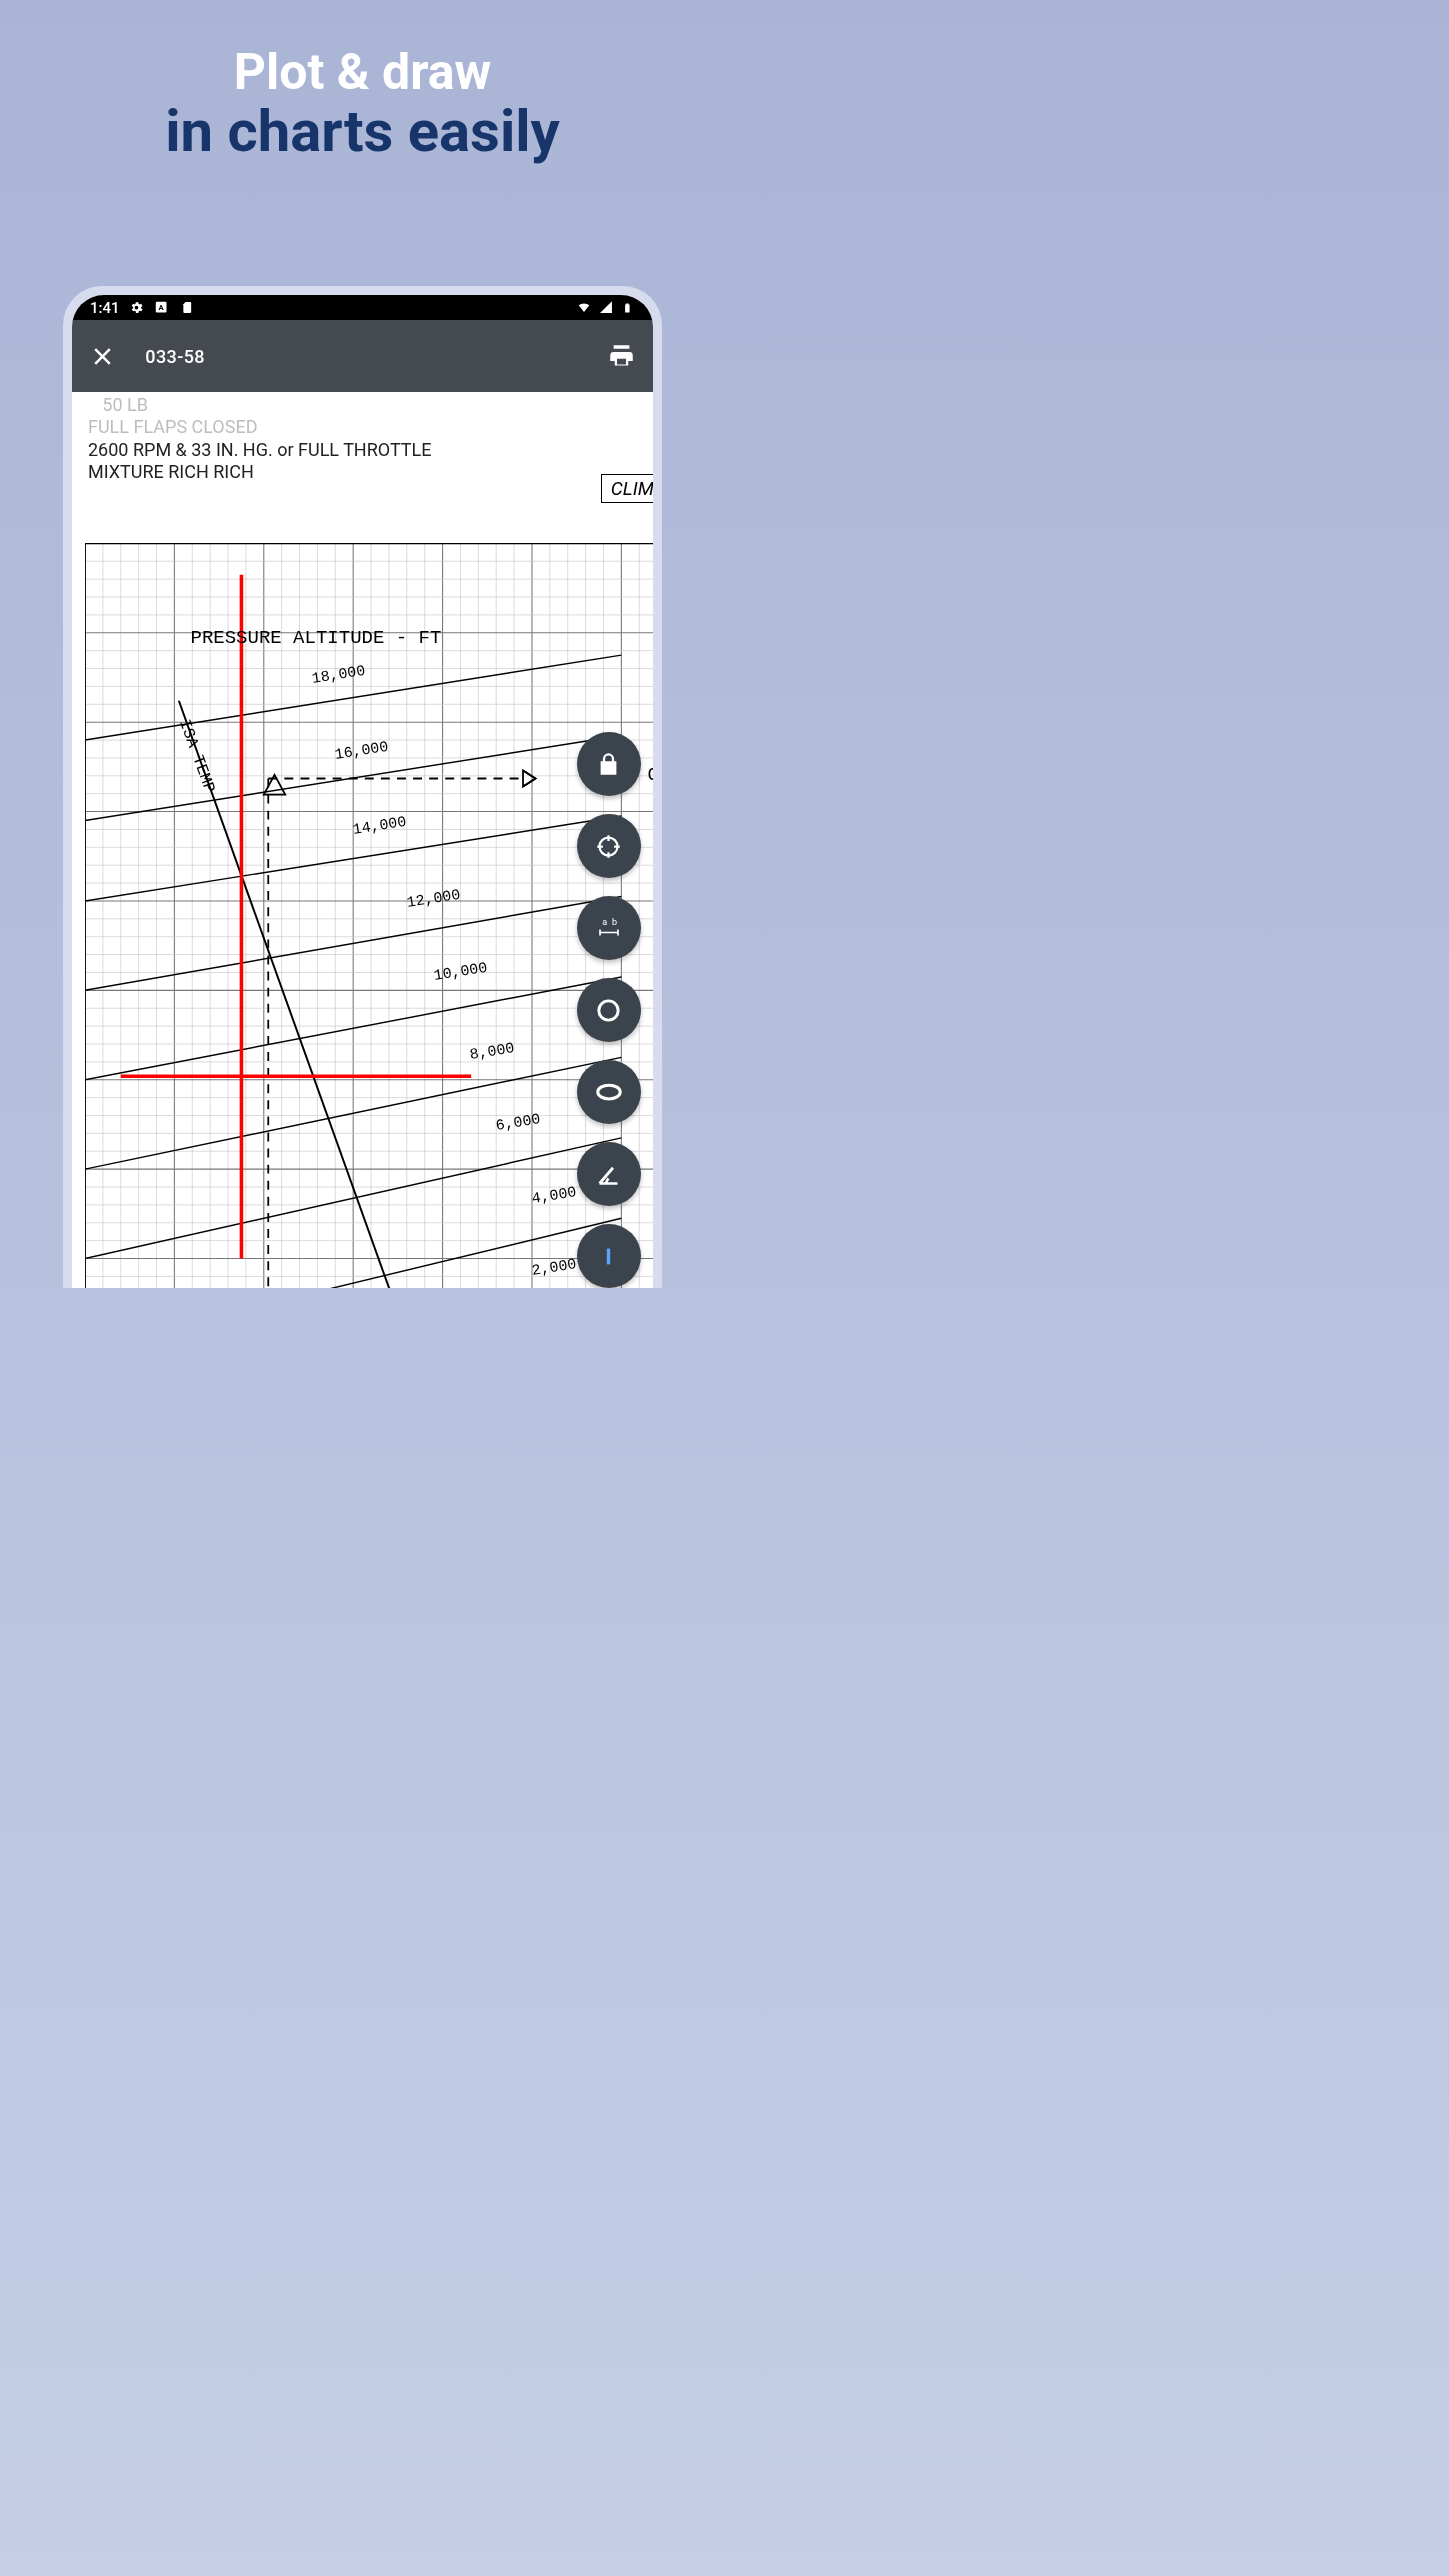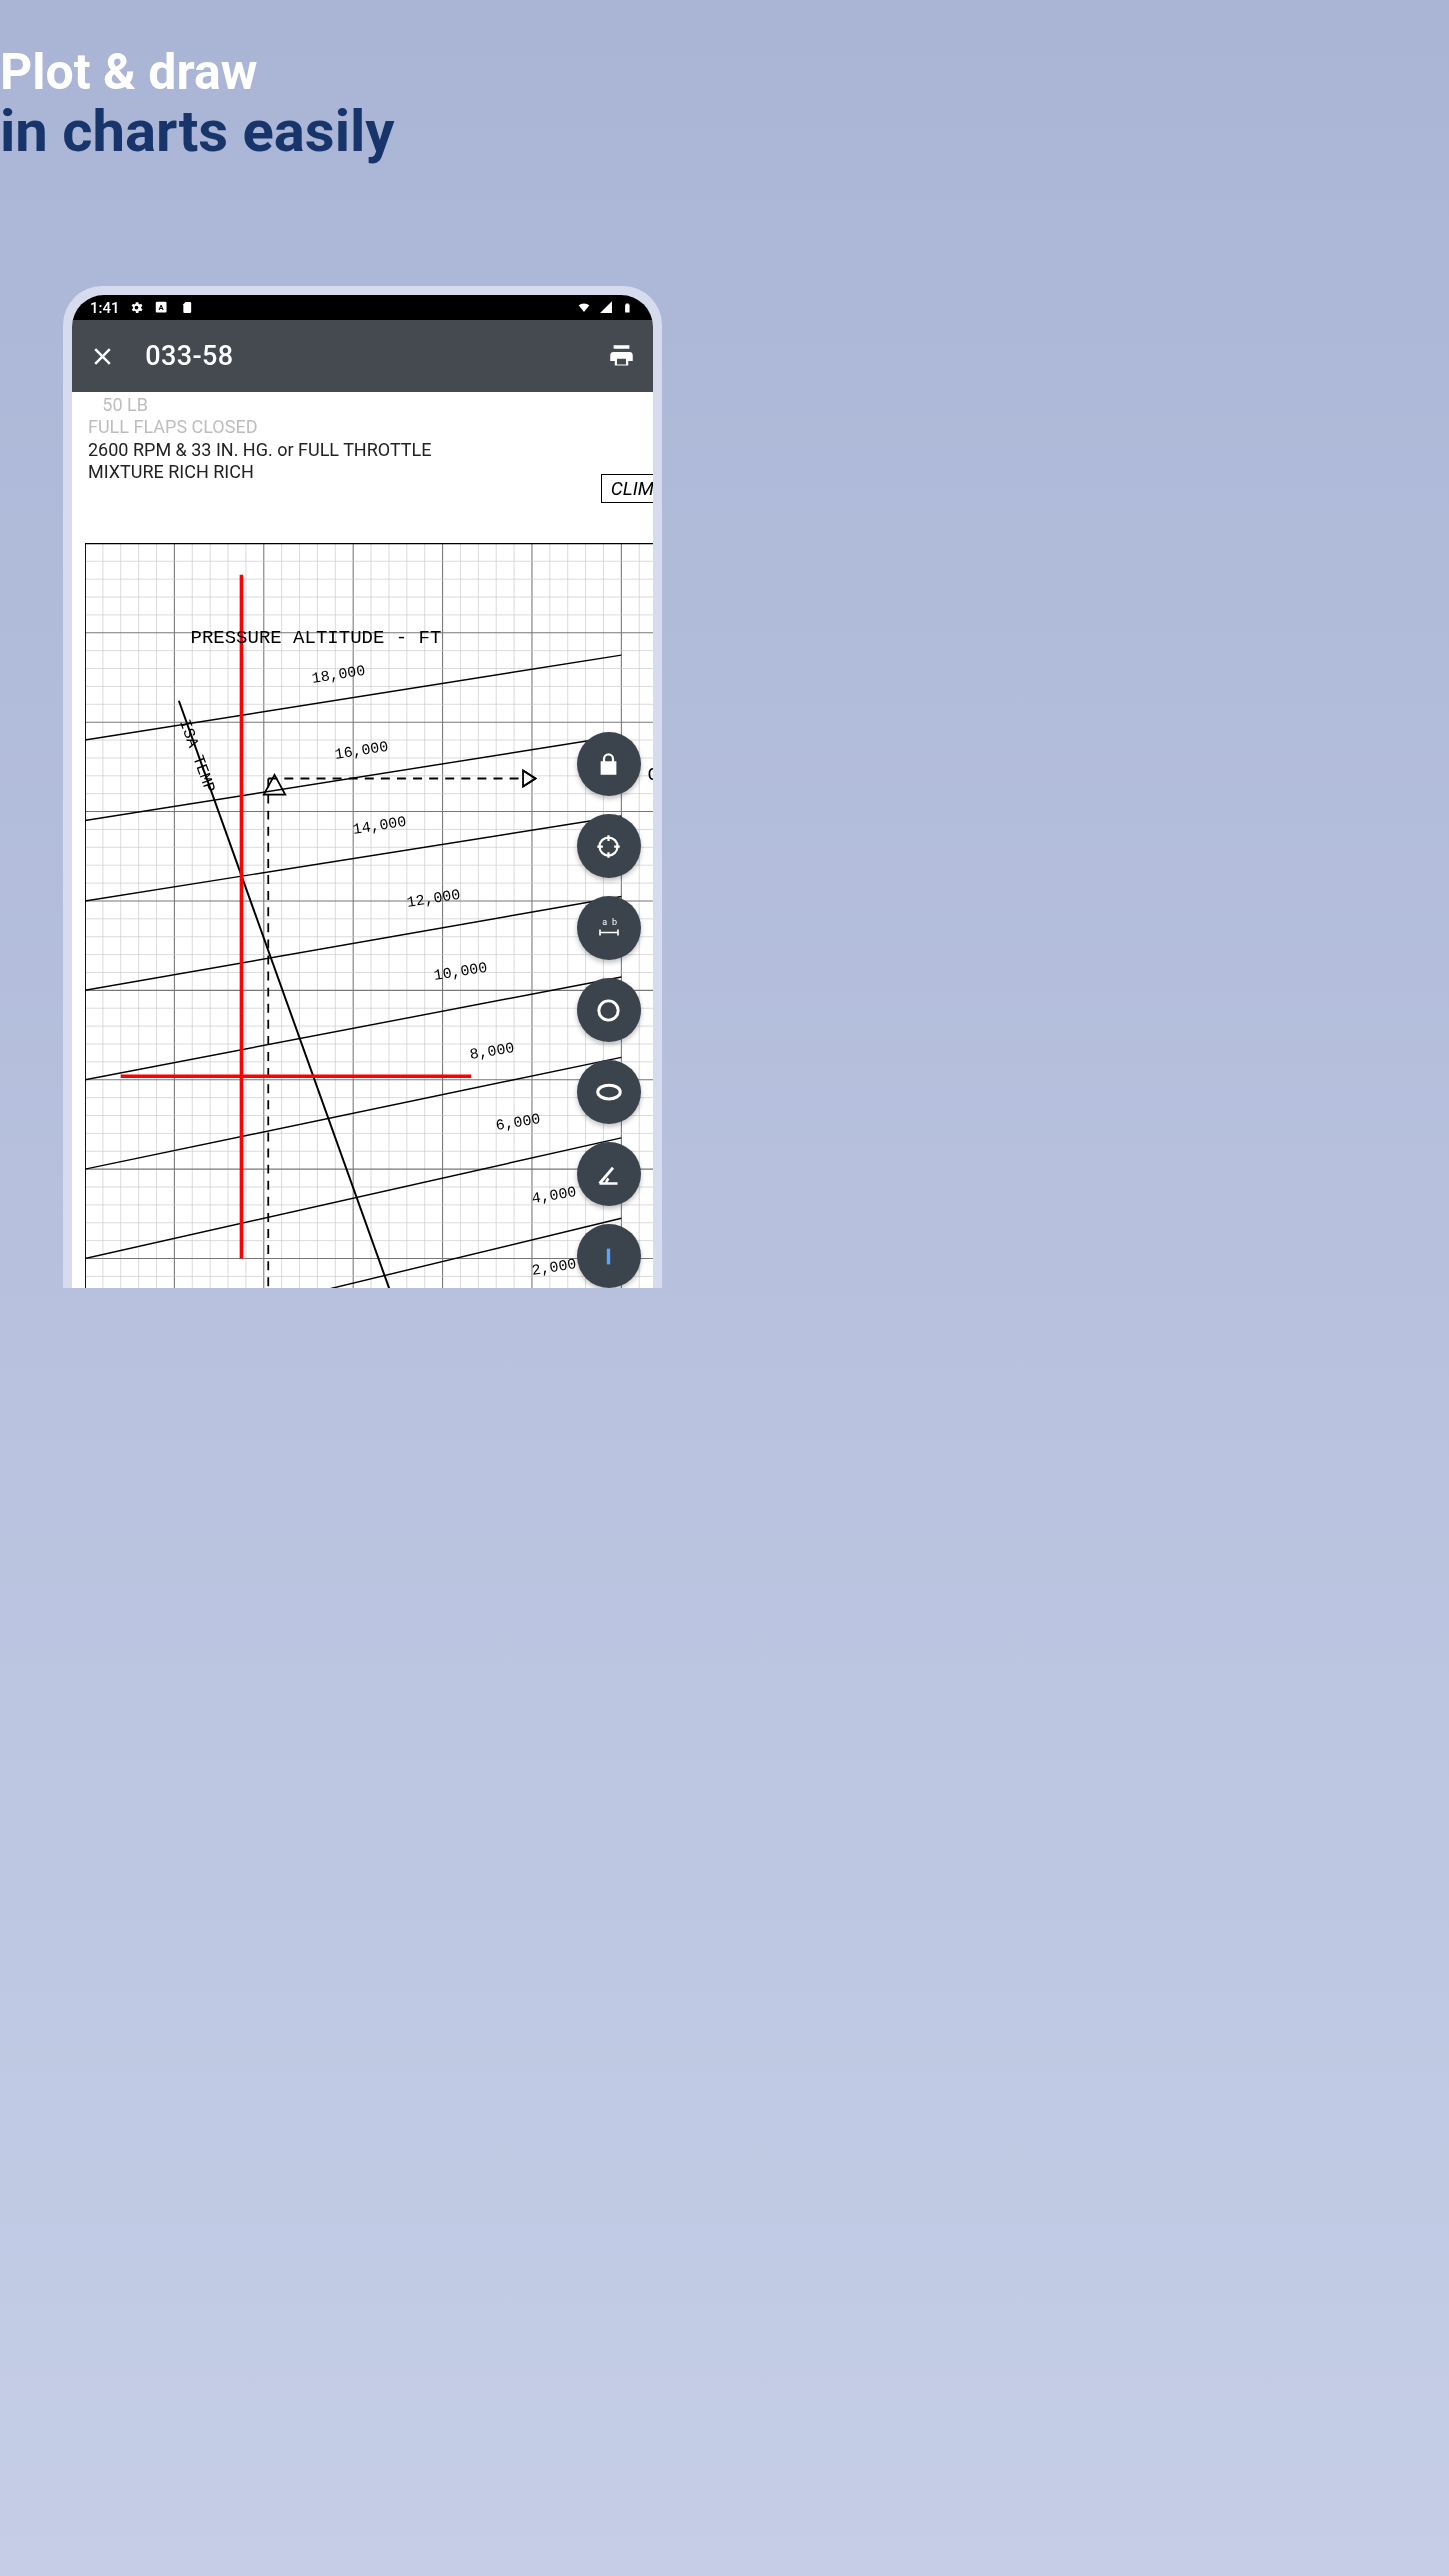--- a/index.html
+++ b/index.html
@@ -6,21 +6,21 @@
   html, body { width: 100%; height: 100%; }
   body {
     font-family: -apple-system, BlinkMacSystemFont, "Segoe UI", Roboto, Arial, sans-serif;
     background: linear-gradient(to bottom, #aab5d6 0%, #c5cee6 100%);
     width: 725px;
     height: 1288px;
     position: relative;
     overflow: hidden;
   }
   .hero-text {
-    text-align: left;
+    text-align: center;
     padding-top: 45px;
     line-height: 1.1;
   }
   .hero-line1 {
     font-size: 50px;
     font-weight: 700;
     color: #ffffff;
   }
   .hero-line2 {
     font-size: 58px;
@@ -65,21 +65,21 @@
     height: 72px;
     background: #444a50;
     display: flex;
     align-items: center;
     padding: 0 14.3px;
     color: #fff;
     position: relative;
   }
   .close-btn { width: 32px; height: 32px; display: flex; align-items: center; justify-content: center; cursor: pointer; }
   .app-title {
-    font-size: 27px;
+    font-size: 18px;
     font-weight: 500;
     margin-left: 27px;
     letter-spacing: 0.4px;
   }
   .print-btn {
     position: absolute;
     right: 16px;
     width: 32px; height: 32px;
     display: flex; align-items: center; justify-content: center;
     cursor: pointer;

